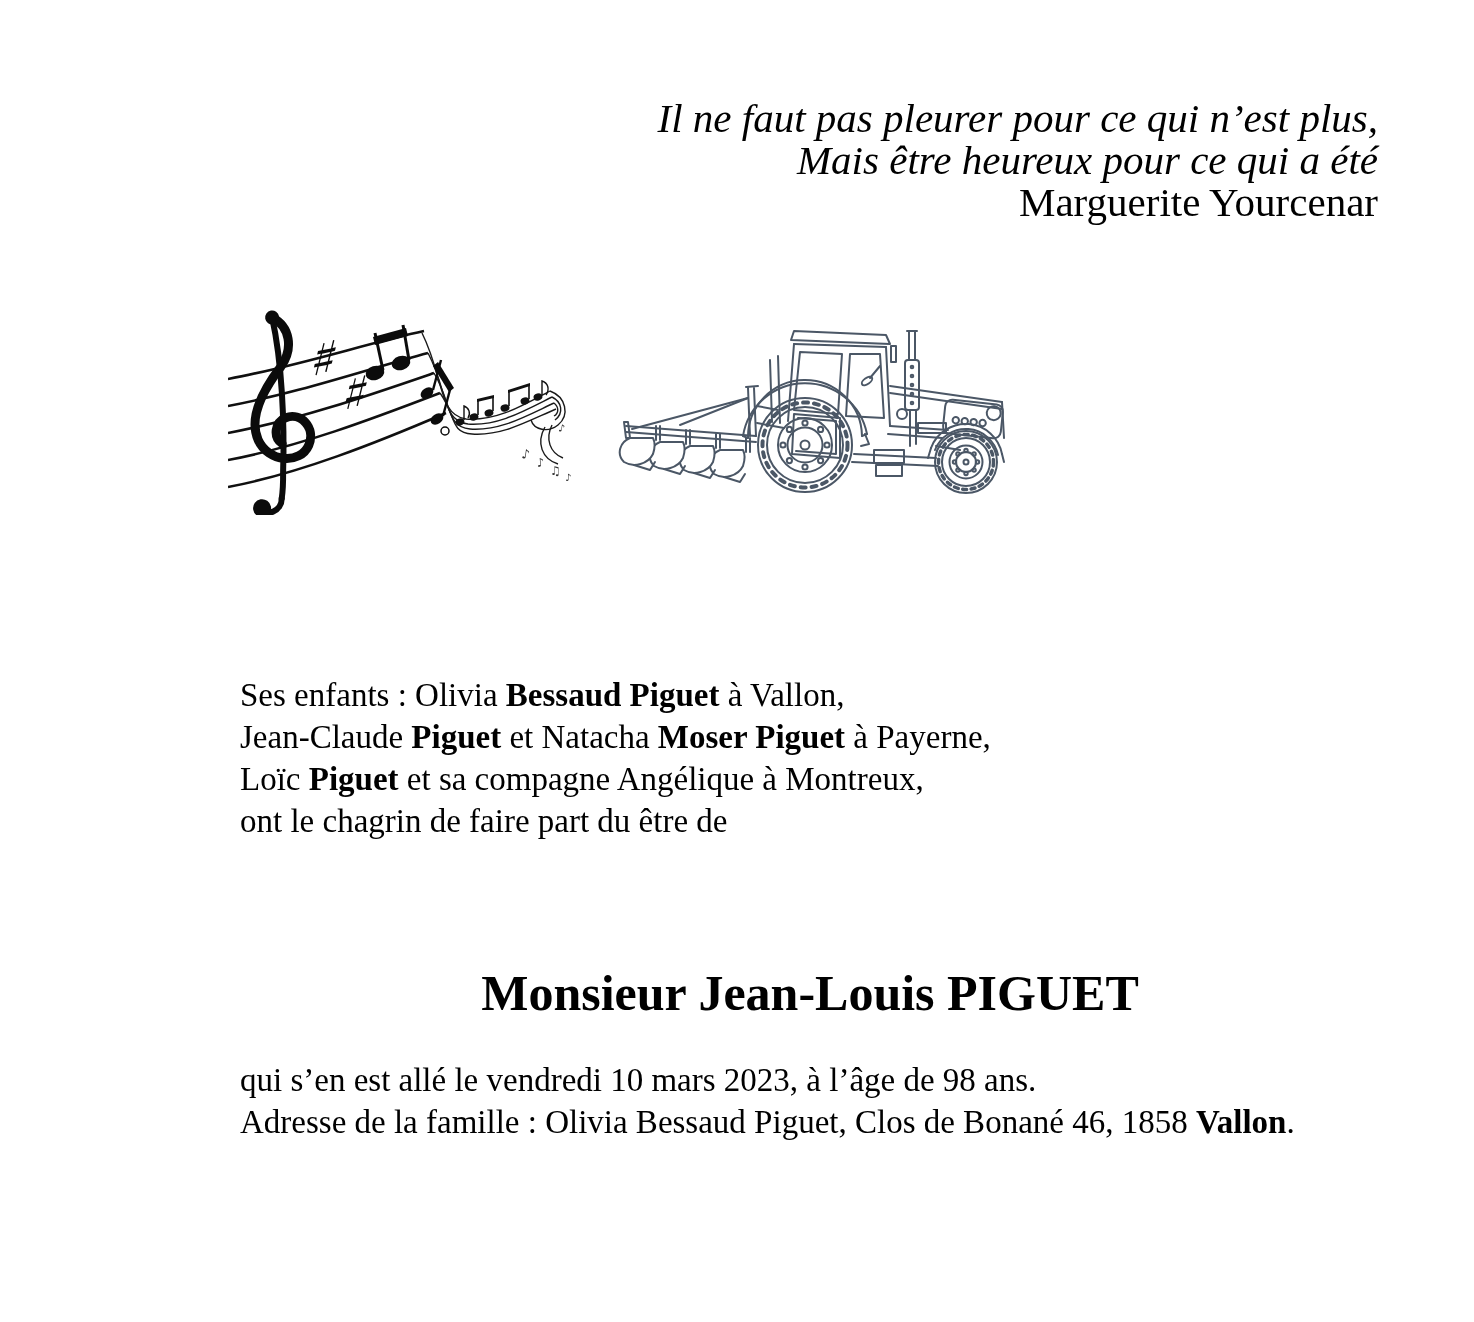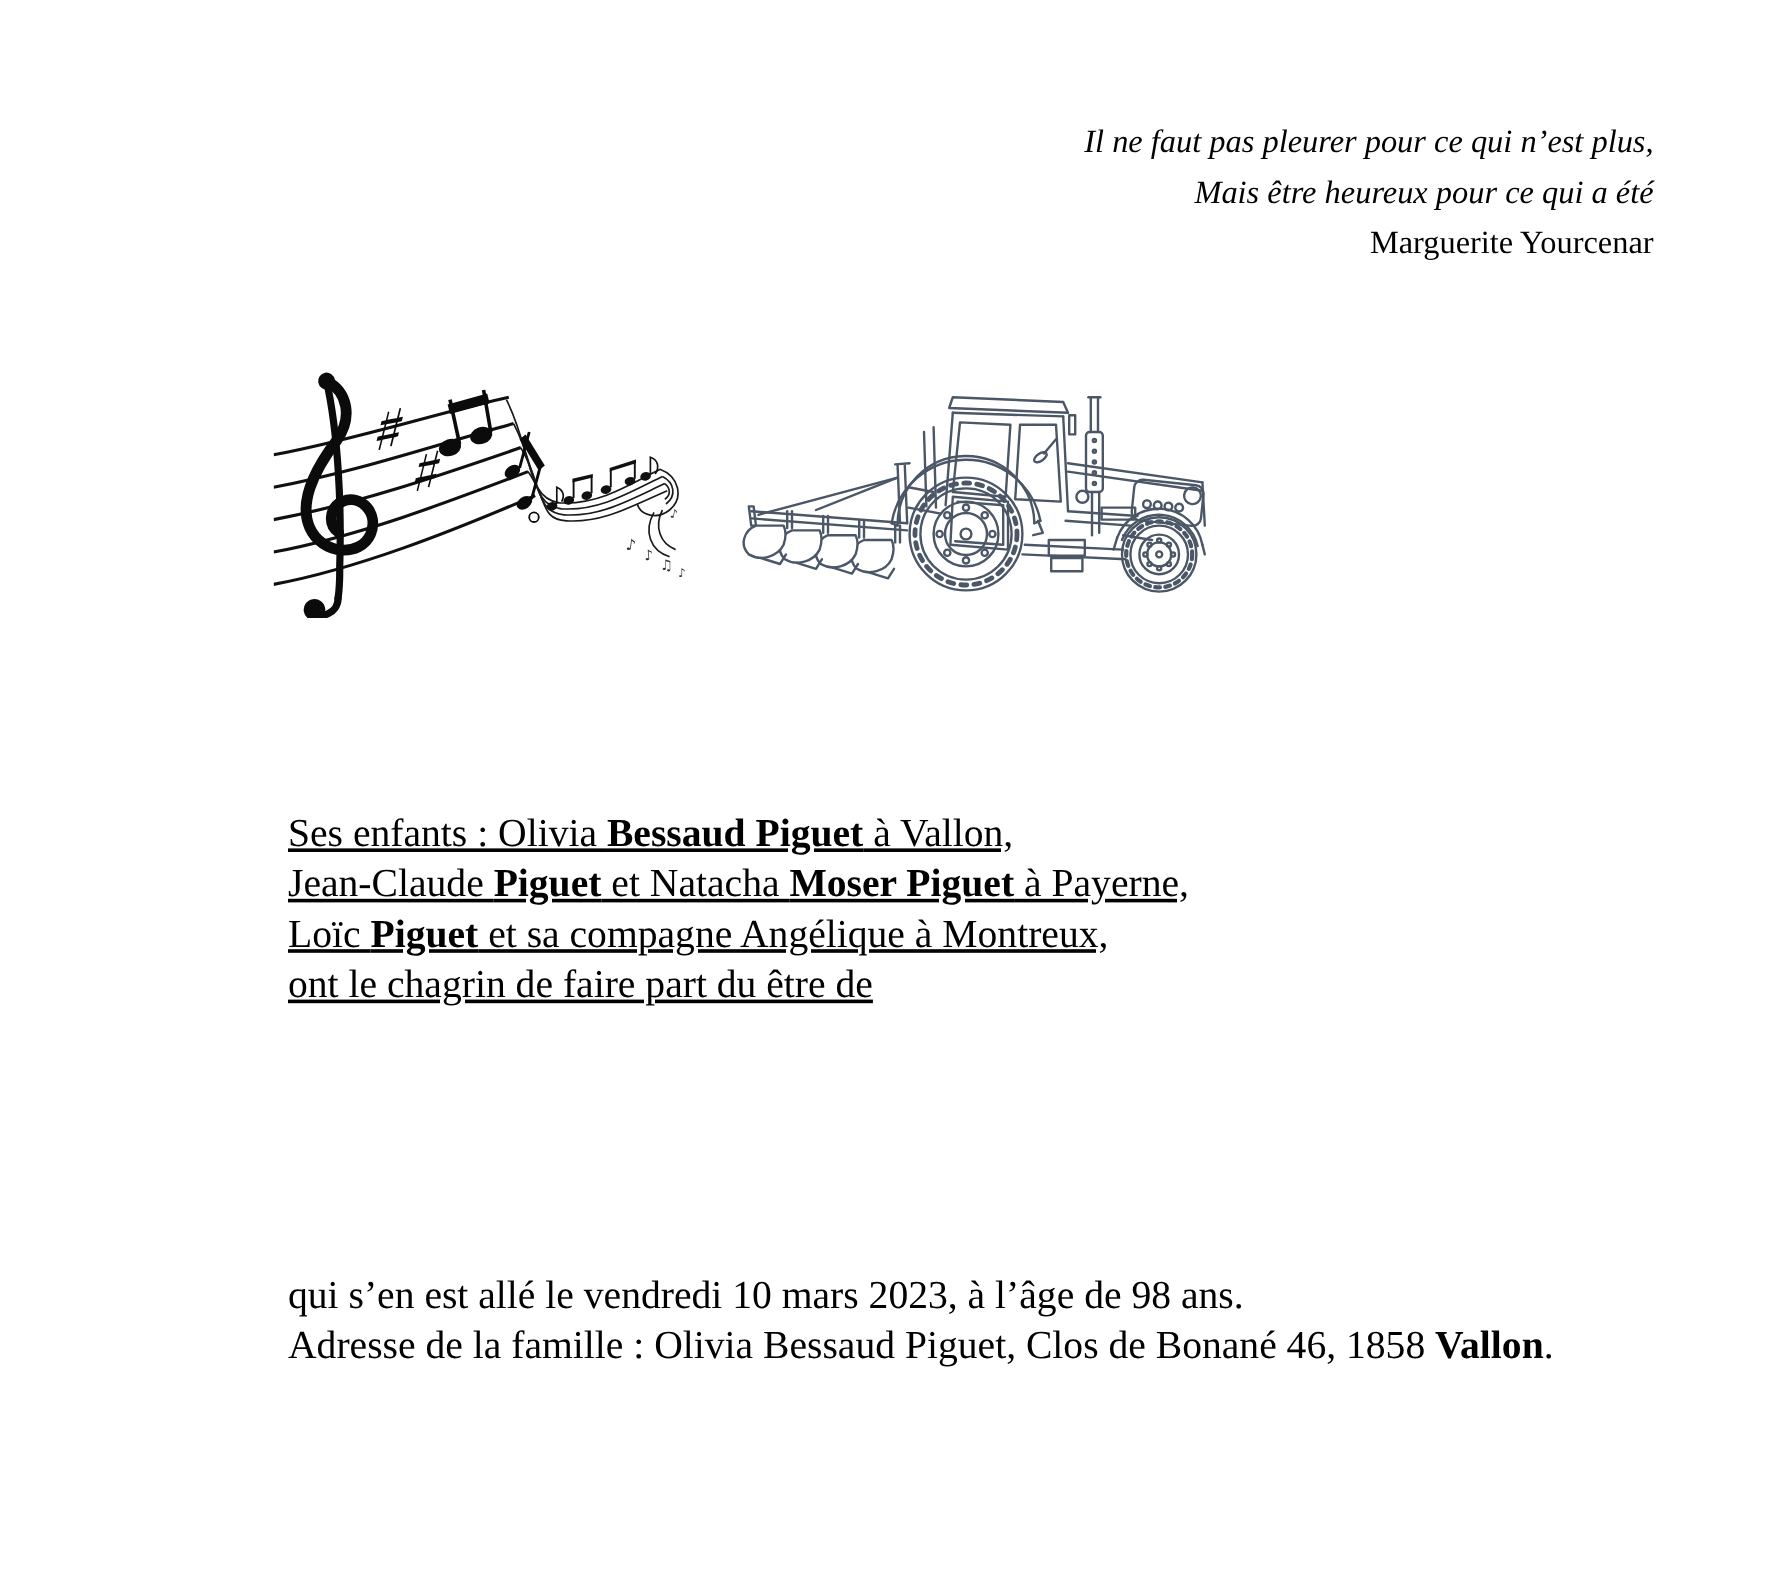--- a/index.html
+++ b/index.html
@@ -10,36 +10,35 @@
     background: #ffffff;
     color: #000000;
     font-family: "Liberation Serif", serif;
     overflow: hidden;
   }
   .quote {
     position: absolute;
     top: 97px;
     right: 96px;
     text-align: right;
-    font-size: 27px;
+    font-size: 41px;
     line-height: 42px;
     font-style: italic;
   }
   .quote .attr { font-style: normal; }
   .illustration { position: absolute; }
   .music-svg  { left: 228px; top: 303px; }
   .tractor-svg{ left: 618px; top: 326px; }
   .family {
     position: absolute;
     left: 240px;
     top: 674px;
     width: 1140px;
     font-size: 33px;
     line-height: 42px;
-    text-decoration: underline;
   }
   .family p, .closing p { margin: 0; }
   .family b, .closing b { font-weight: bold; }
   .title {
     position: absolute;
     left: 240px;
     top: 965px;
     width: 1140px;
     text-align: center;
     font-size: 50px;
@@ -266,19 +265,20 @@
     </g>
   </svg>
 
   <div class="family">
     <p><span>Ses enfants : Olivia </span><b>Bessaud Piguet</b><span> à Vallon,</span></p>
     <p><span>Jean-Claude </span><b>Piguet</b><span> et Natacha </span><b>Moser Piguet</b><span> à Payerne,</span></p>
     <p><span>Loïc </span><b>Piguet</b><span> et sa compagne Angélique à Montreux,</span></p>
     <p><span>ont le chagrin de faire part du être de</span></p>
   </div>
 
+  <div class="title">Monsieur Jean-Louis PIGUET</div>
 
   <div class="closing">
     <p><span>qui s’en est allé le vendredi 10 mars 2023, à l’âge de 98 ans.</span></p>
     <p><span>Adresse de la famille : Olivia Bessaud Piguet, Clos de Bonané 46, 1858 </span><b>Vallon</b><span>.</span></p>
   </div>
 
 </div>
 
 </body></html>

